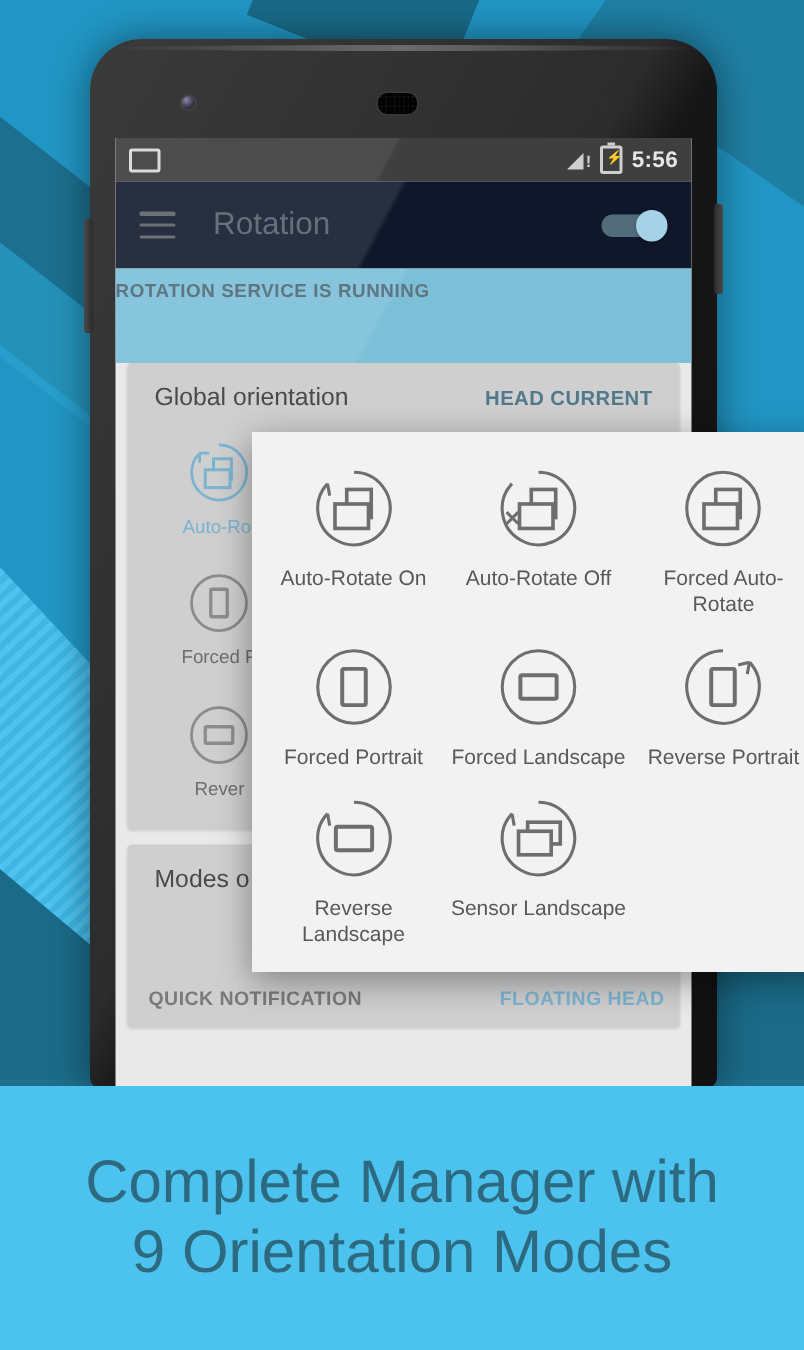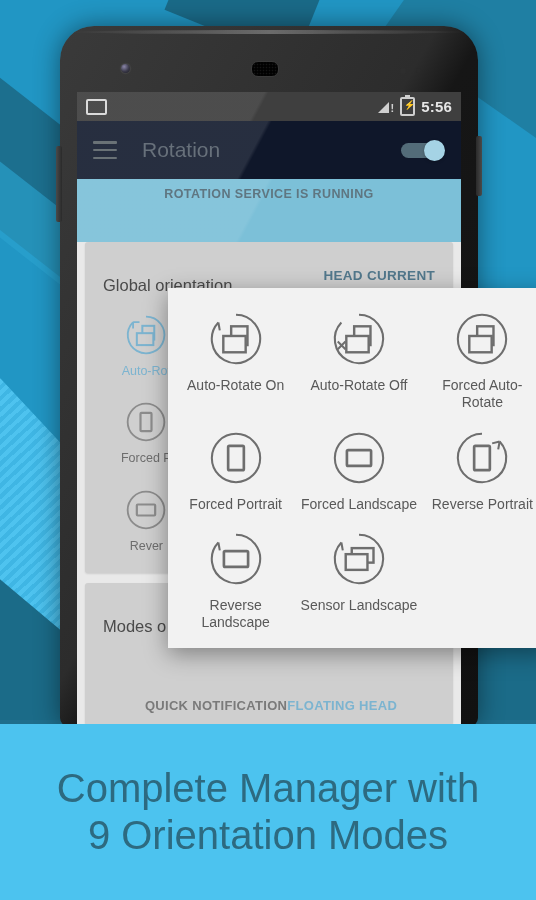--- a/index.html
+++ b/index.html
@@ -73,37 +73,37 @@
   #menu-icon{width:24px;height:18px;display:flex;flex-direction:column;justify-content:space-between;position:relative;z-index:2;}
   #menu-icon span{display:block;height:2.5px;background:#6a7276;border-radius:1px;}
   #app-title{margin-left:25px;font-size:21px;color:#67707a;position:relative;z-index:2;}
   #master-toggle{margin-left:auto;width:44px;height:20px;position:relative;z-index:2;}
   #master-toggle .track{position:absolute;left:0;top:3px;width:36px;height:15px;border-radius:8px;background:#5f7b87;opacity:.85;}
   #master-toggle .knob{position:absolute;right:0;top:0;width:21px;height:21px;border-radius:50%;
              background:#a5d3e5;box-shadow:0 1px 3px rgba(0,0,0,.25);}
 
   
   #service-banner{background:#7cc0d8;height:55px;display:flex;align-items:flex-start;
-             justify-content:center;padding-top:8px;position:relative;}
+             padding-top:8px;position:relative;}
   #service-banner .gloss{position:absolute;inset:0;
              background:linear-gradient(118deg,rgba(255,255,255,.08) 0 46%,rgba(255,255,255,0) 47%);}
   #service-text{font-size:12.5px;font-weight:bold;color:#5f7681;letter-spacing:.4px;position:relative;z-index:2;}
 
   
   #content{padding:0 8px;}
   .card{background:#cfcfcf;border-radius:3px;margin-bottom:10px;padding:14px 0 8px 0;
         box-shadow:0 1px 2px rgba(0,0,0,.12);}
   .card-head{display:flex;align-items:center;justify-content:space-between;padding:0 18px 8px 18px;}
-  .card-title{font-size:16.5px;color:#4a4a4a;margin-top:20px;}
+  .card-title{font-size:16.5px;color:#4a4a4a;}
   .card-action{font-size:13.5px;font-weight:bold;color:#52788c;letter-spacing:.3px;}
   .mode-grid{display:grid;grid-template-columns:repeat(3,1fr);}
   .mode-cell{display:flex;flex-direction:column;align-items:center;padding:10px 0 12px 0;}
   .mode-cell .lbl{margin-top:7px;font-size:12.5px;color:#6e6e6e;text-align:center;line-height:1.15;}
   .mode-cell.sel .lbl{color:#7cb4d0;}
-  .card-foot{display:flex;align-items:center;justify-content:center;padding:14px 10px 4px 14px;}
+  .card-foot{display:flex;align-items:center;justify-content:space-between;padding:14px 10px 4px 14px;}
   .foot-btn{font-size:13px;font-weight:bold;color:#7a7a7a;letter-spacing:.3px;}
   .foot-btn.accent{color:#7cb4d0;}
 
   
   #dialog{position:absolute;left:168px;top:288px;width:382px;height:360px;
           background:#f2f2f2;box-shadow:0 6px 22px rgba(0,0,0,.38);z-index:50;}
   #dialog-grid{display:grid;grid-template-columns:repeat(3,1fr);padding:14px 6px;}
   .d-cell{display:flex;flex-direction:column;align-items:center;padding:8px 2px 10px 2px;}
   .d-cell .lbl{margin-top:9px;font-size:14px;color:#595959;text-align:center;line-height:1.2;}
 

